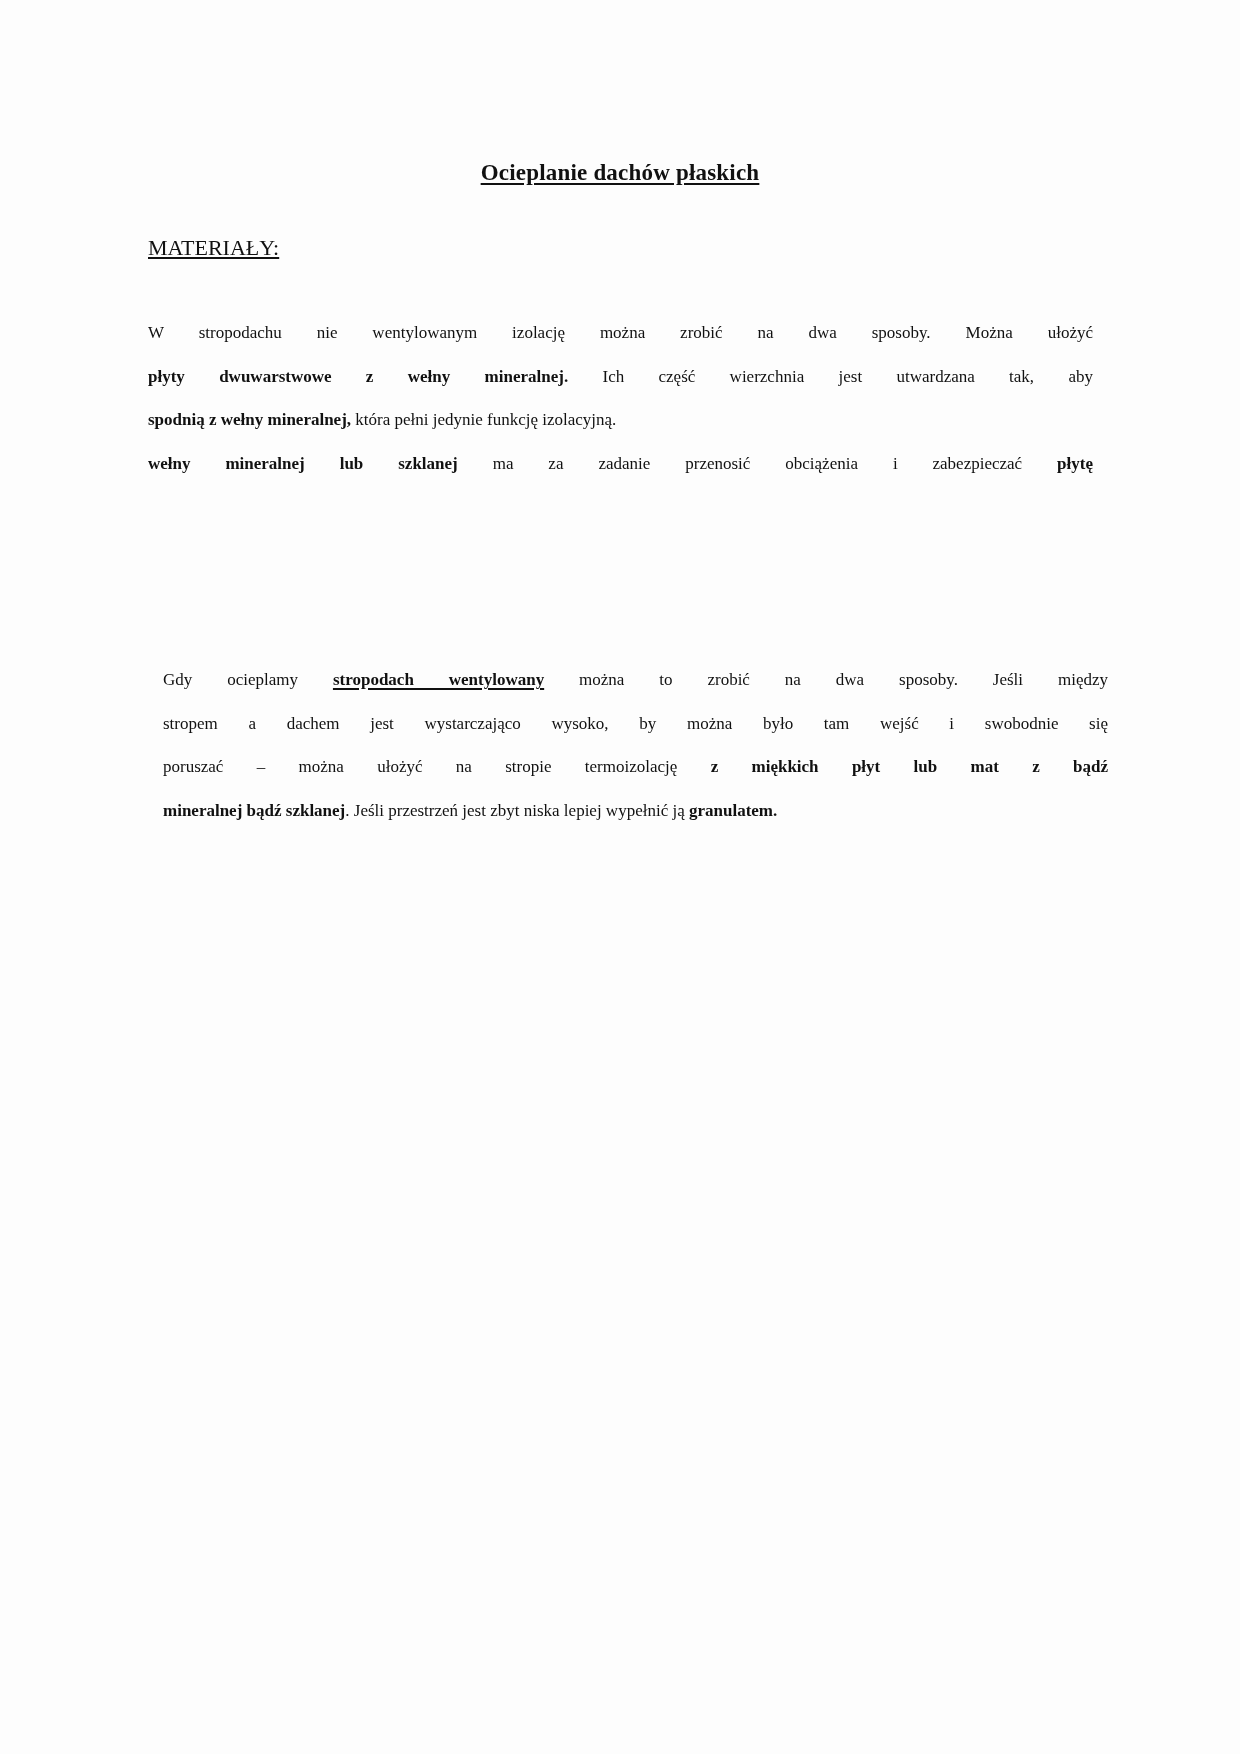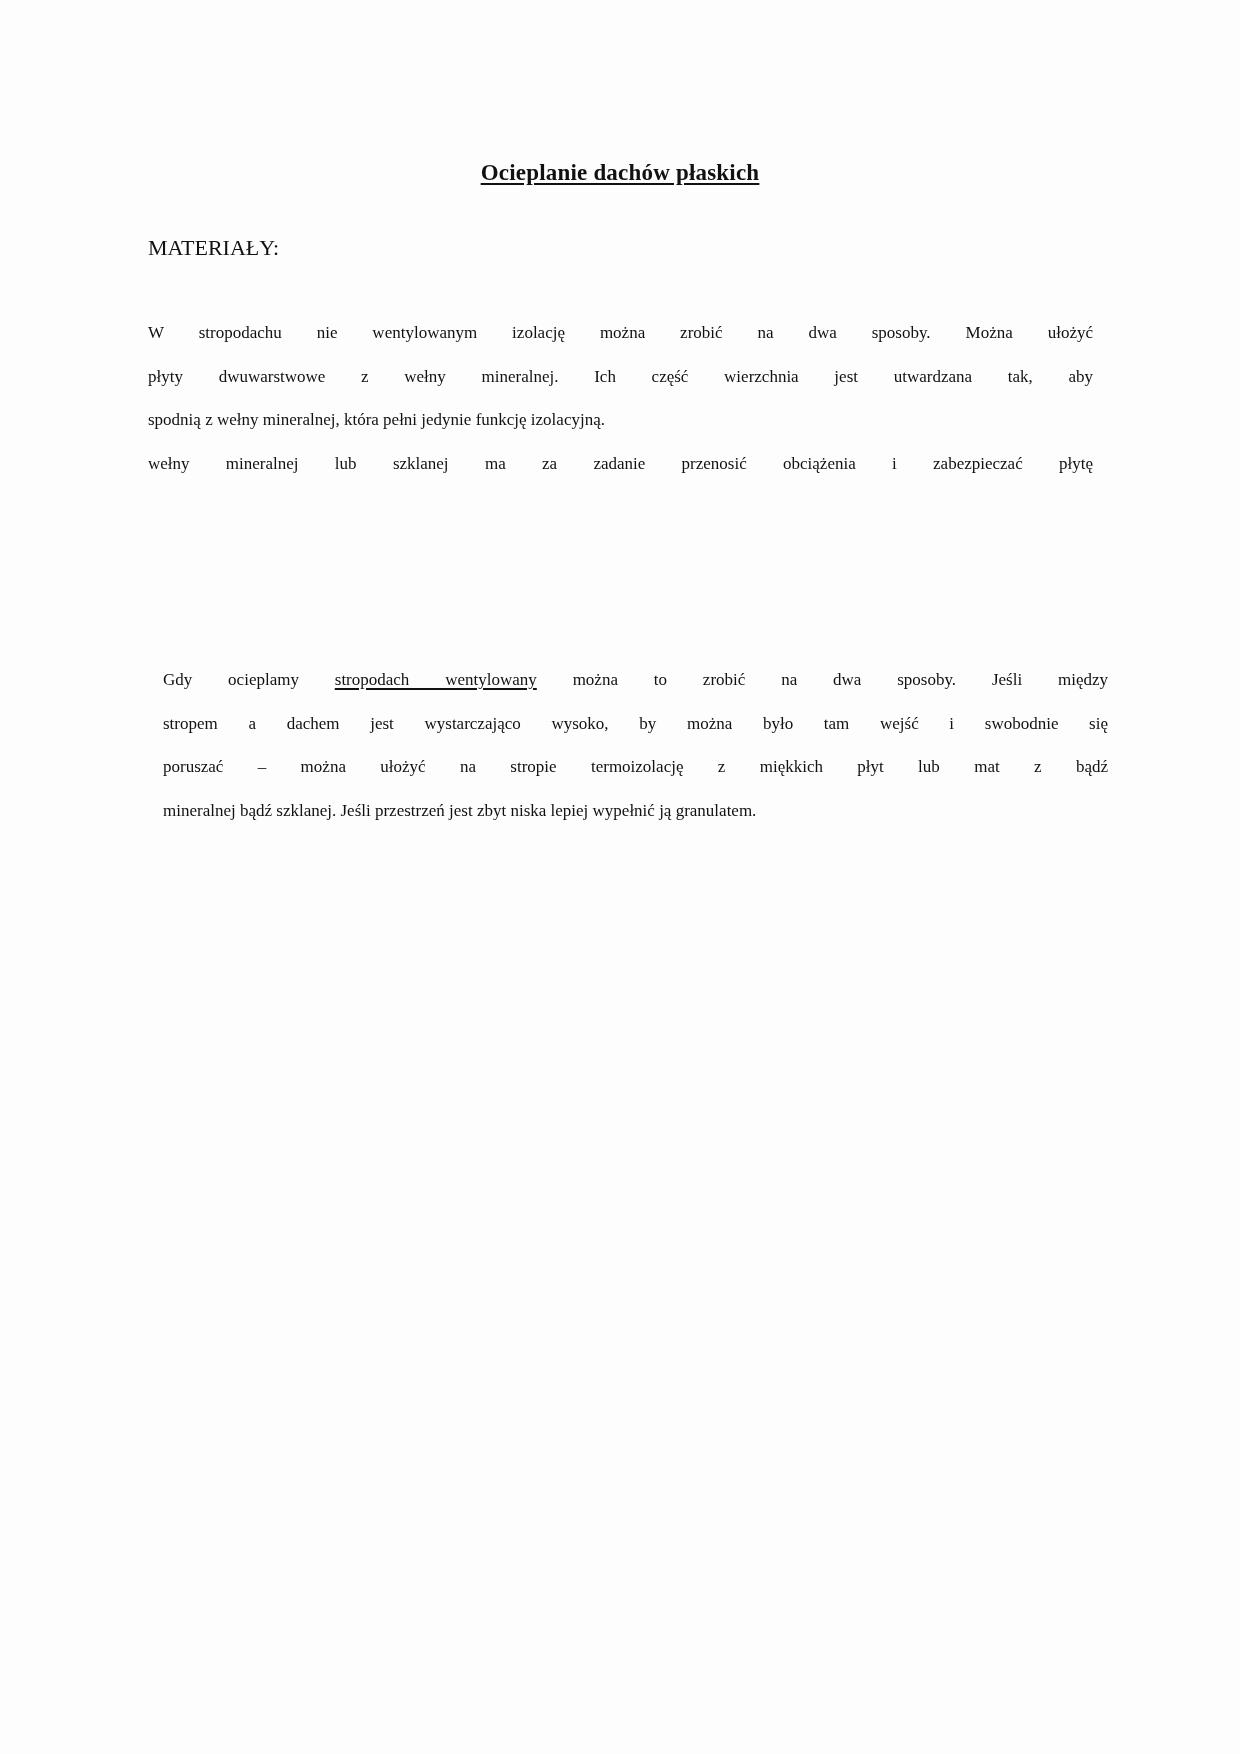--- a/index.html
+++ b/index.html
@@ -1,25 +1,25 @@
 <!DOCTYPE html>
 <html><head>
 <meta charset="utf-8">
 <style>
   html, body { margin:0; padding:0; background:#fdfdfd; }
   body { width:1240px; height:1754px; position:relative; overflow:hidden;
          font-family:"Liberation Serif","DejaVu Serif",serif; color:#111; }
   .title { position:absolute; left:0; width:1240px; top:148px; text-align:center;
            font-weight:bold; font-size:23px; text-decoration:underline;
            text-decoration-thickness:2px; text-underline-offset:3px; letter-spacing:0.2px;margin-top:12px; }
-  .heading { position:absolute; left:148px; top:235px; font-size:22px; }
+  .heading { position:absolute; left:148px; top:235px; font-size:22px;text-decoration:underline; }
   .para { position:absolute; left:148px; width:945px; font-size:17px; }
   .line { height:43.5px; line-height:43.5px; white-space:nowrap; }
   .line.j { text-align:justify; text-align-last:justify; white-space:normal; overflow:hidden; }
-  .b { font-weight:normal; }
+  .b { font-weight:bold; }
   .u { text-decoration:underline; text-decoration-thickness:2px; text-underline-offset:3px; }
 </style>
 </head>
 <body>
 
 <div>
   <div class="title">Ocieplanie dachów płaskich</div>
   <div class="heading">MATERIAŁY:</div>
 
   <div class="para" id="p1" style="top:311px;">

